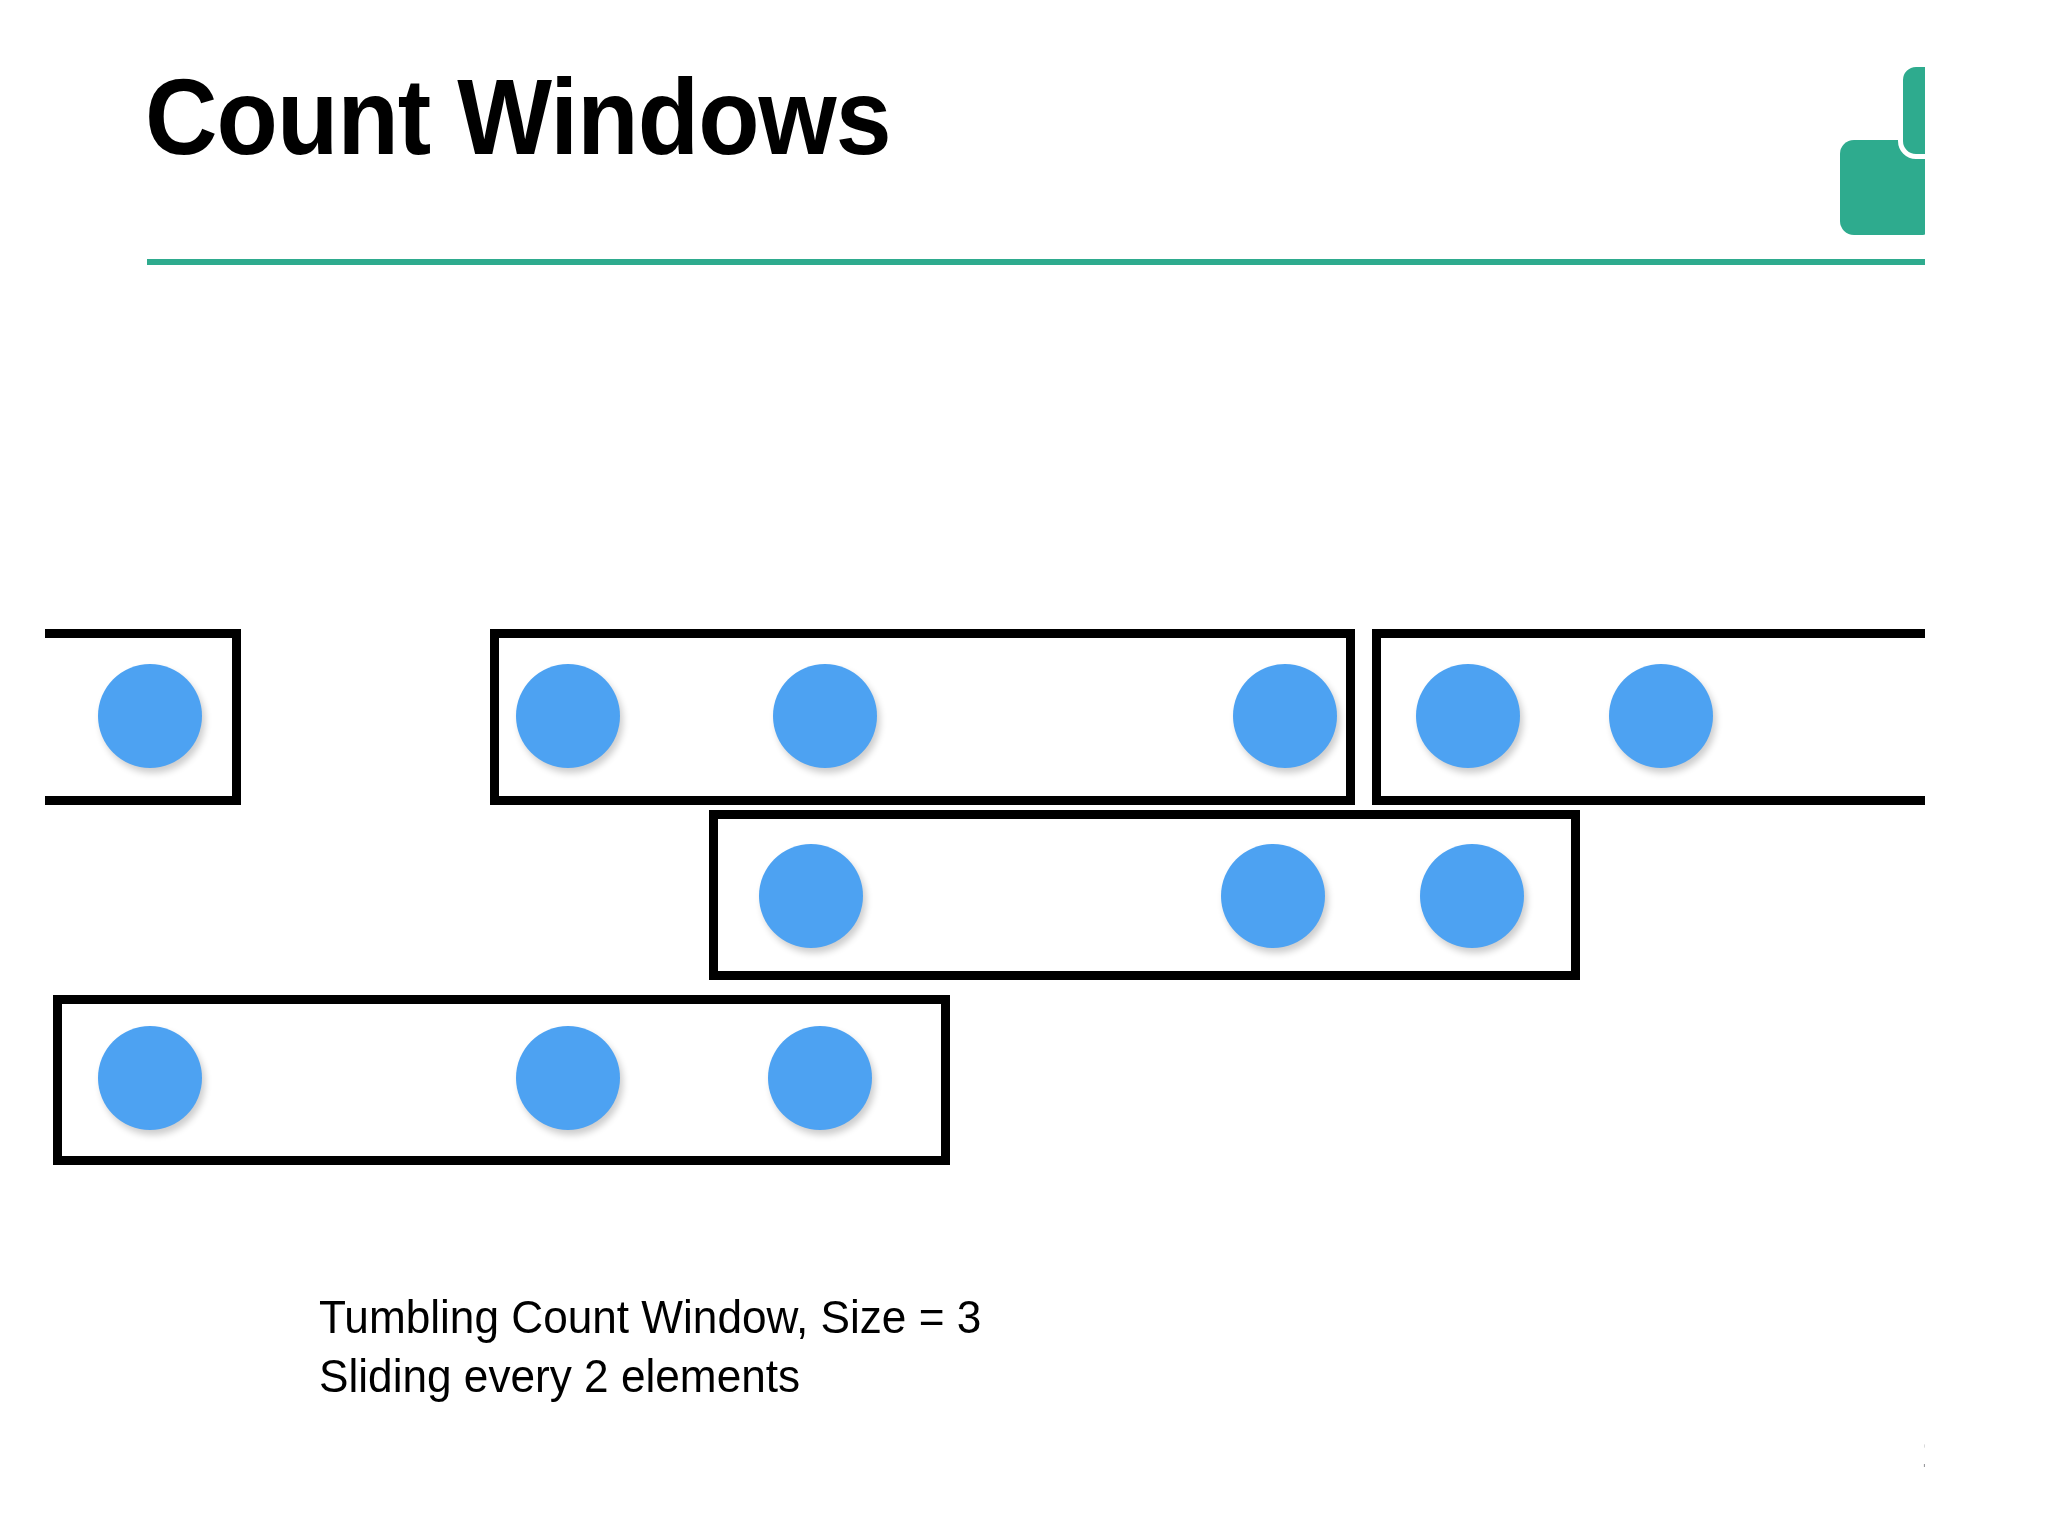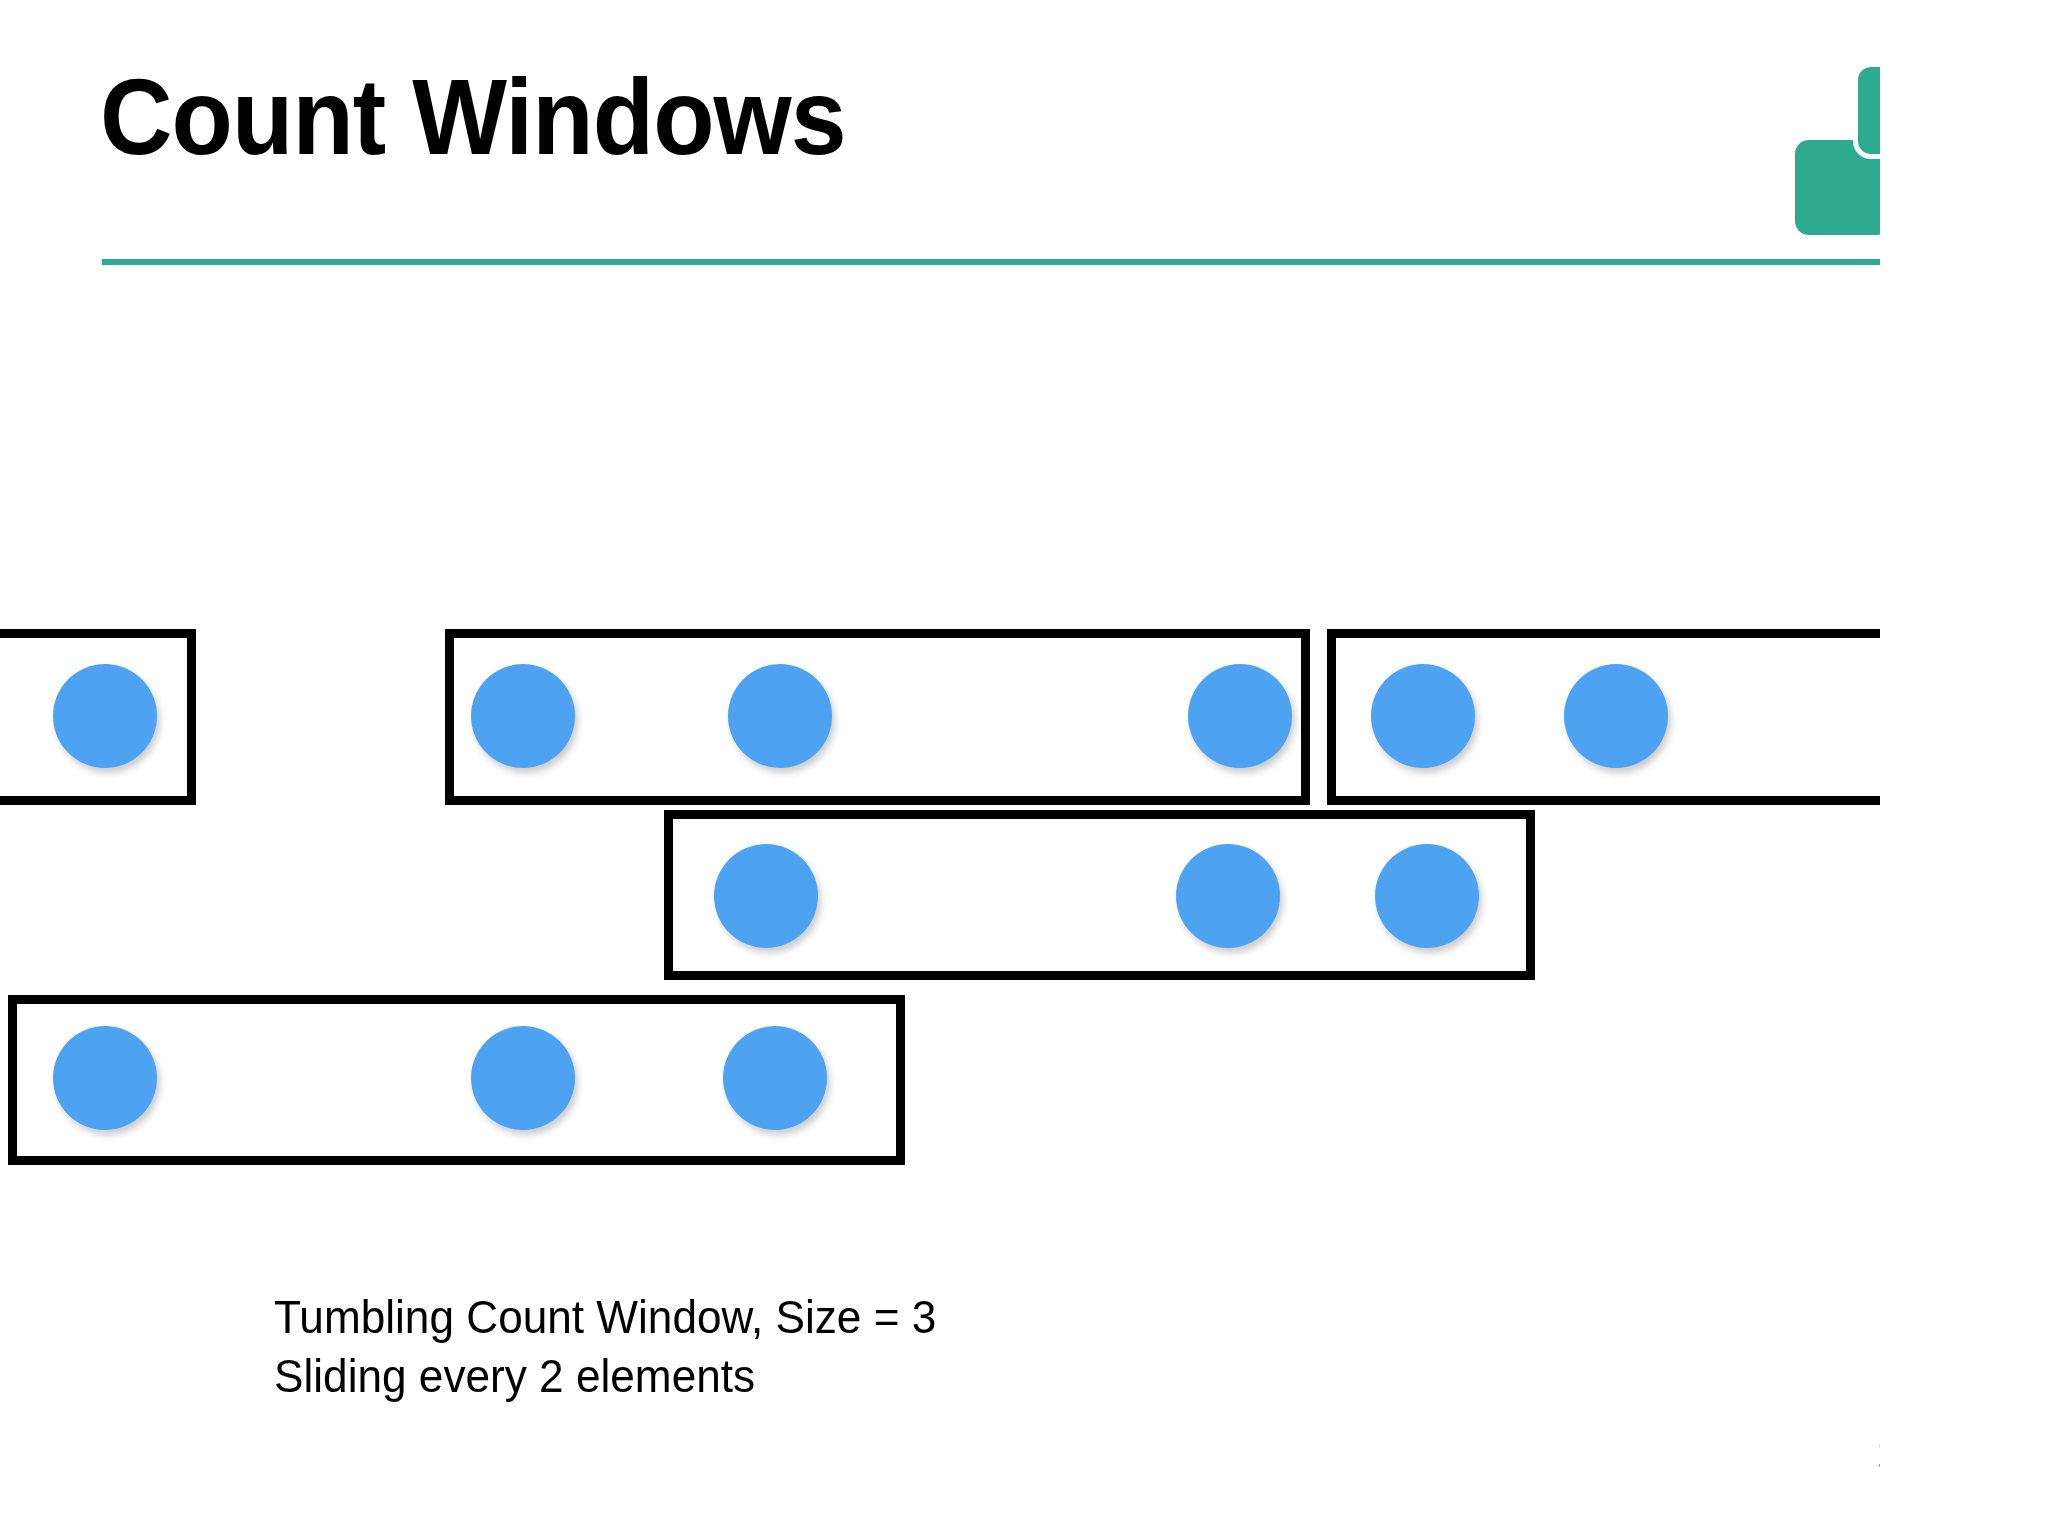--- a/index.html
+++ b/index.html
@@ -9,20 +9,21 @@
   }
   body {
     font-family: "Liberation Sans", sans-serif;
   }
   #slide {
     position: relative;
     width: 1880px;
     height: 1536px;
     background: #ffffff;
     overflow: hidden;
+    margin-left: 45px;
   }
 
   
   #title {
     position: absolute;
     left: 100px;
     top: 58px;
     font-size: 108px;
     font-weight: bold;
     color: #000000;

